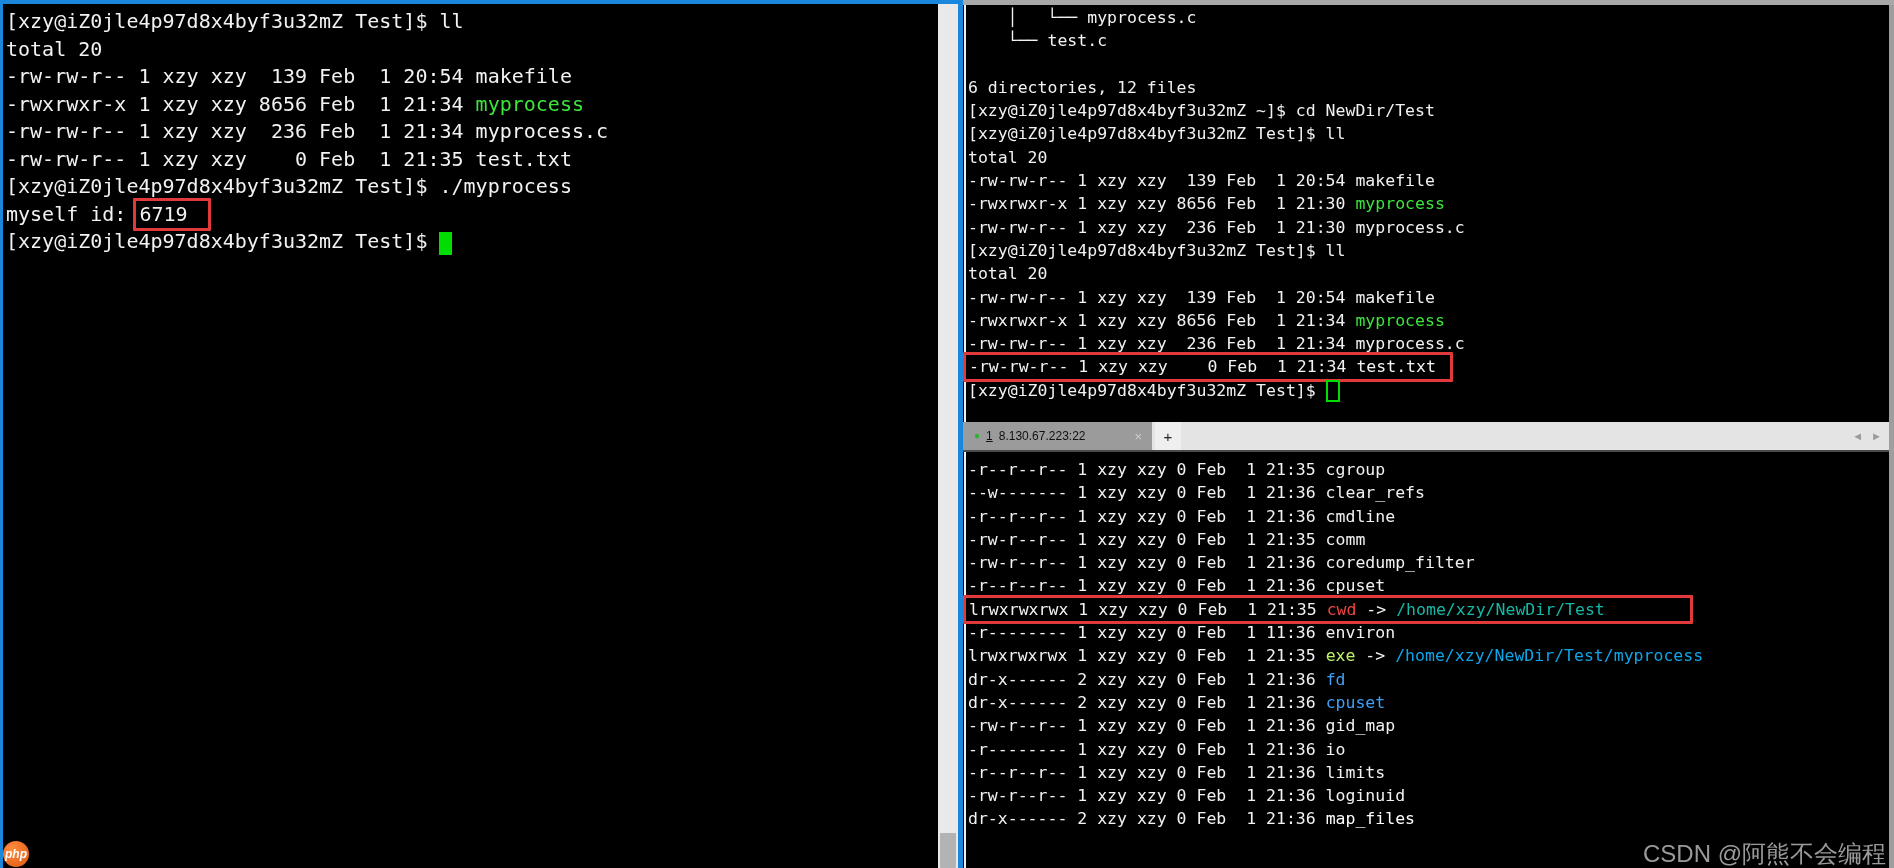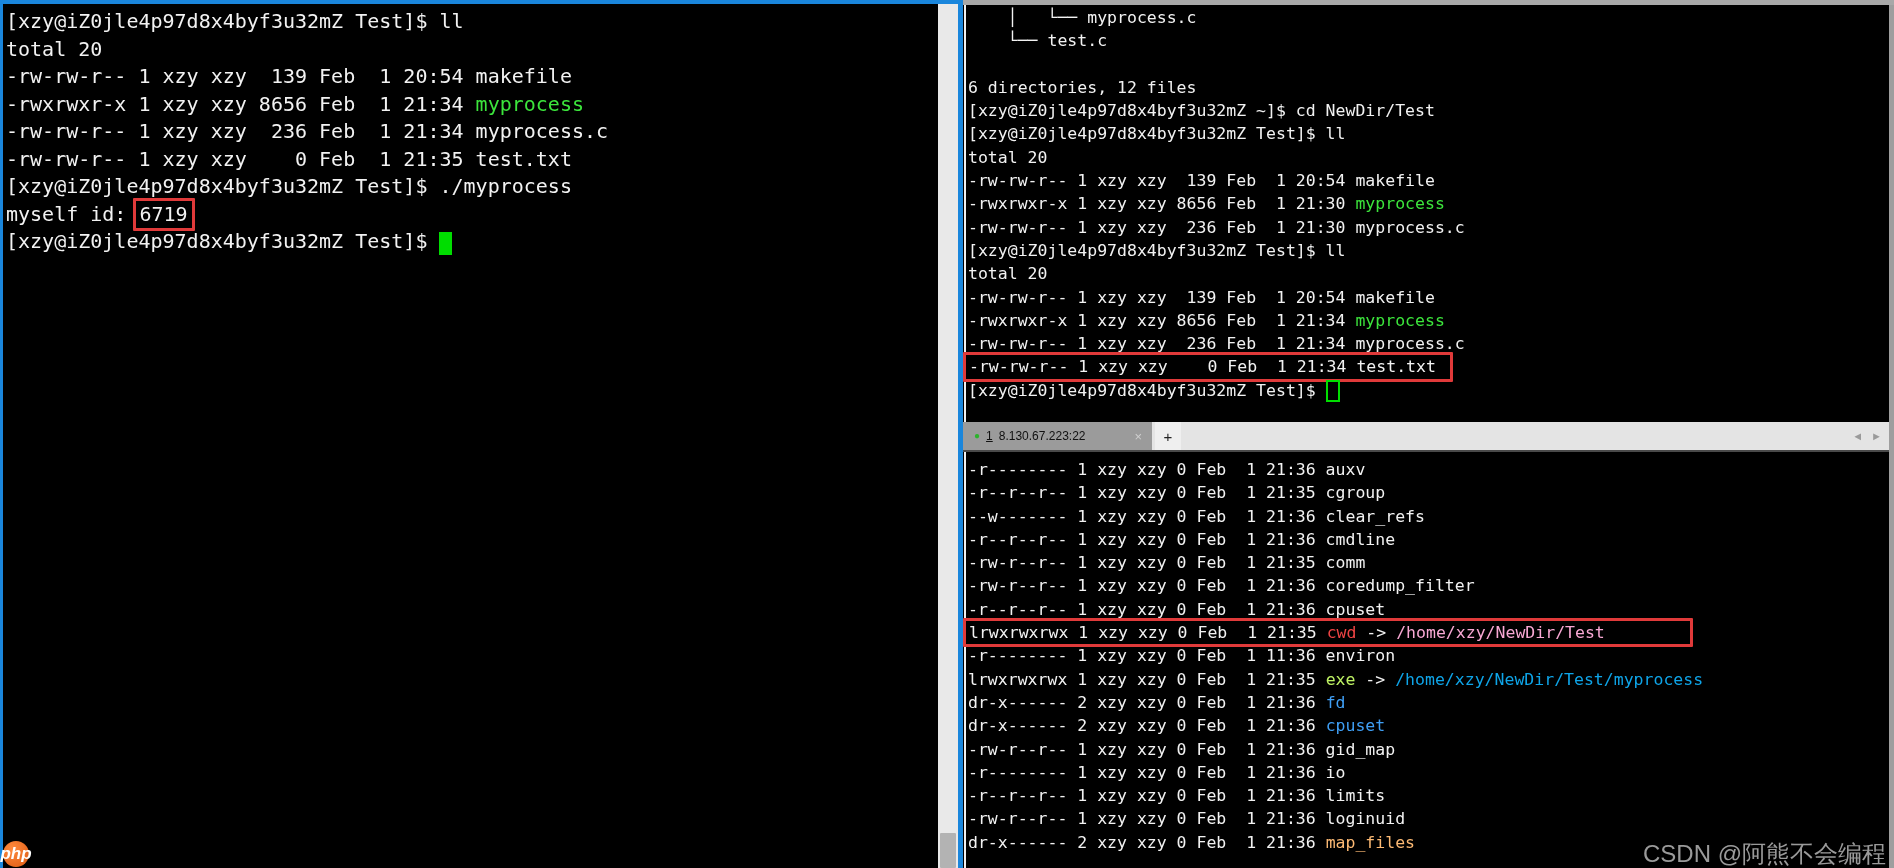--- a/index.html
+++ b/index.html
@@ -9,21 +9,21 @@
   }
   .abs{position:absolute;}
   
   .term-text{font-family:"DejaVu Sans Mono","Liberation Mono",monospace;color:var(--fg);}
   .term-left{font-size:20px;line-height:27.5px;}
   .term-small{font-size:16.5px;line-height:23.3px;}
   .term-line{white-space:pre;}
   .seg-b{font-weight:normal;}
   .red-box{
     display:inline-block;border:3px solid var(--red);border-radius:1px;
-    padding:0 4px 0 3px;margin:-3px 0 -3px -5px;vertical-align:baseline;
+    padding:0 20px 0 3px;margin:-3px 0 -3px -5px;vertical-align:baseline;
   }
   .cursor-block{
     display:inline-block;width:13px;height:23px;background:var(--cursor);
     vertical-align:text-bottom;margin-bottom:-2px;
   }
   .cursor-hollow{
     display:inline-block;width:10px;height:18px;border:2px solid var(--cursor);
     background:transparent;vertical-align:text-bottom;margin-bottom:-2px;
   }
   
@@ -52,21 +52,21 @@
   }
   .tab-arrows{
     margin-left:auto;display:flex;align-items:center;gap:8px;color:#9a9a9a;
     font-size:11px;padding-right:12px;
   }
   
   .watermark{color:#9a9a9a;font-size:24px;white-space:nowrap;}
   .php-badge{
     width:26px;height:26px;border-radius:50%;
     background:radial-gradient(circle at 35% 30%,#ff8a3d,#dd5a12);
-    color:#fff;font-size:17px;font-style:italic;font-weight:bold;
+    color:#fff;font-size:12px;font-style:italic;font-weight:bold;
     display:flex;align-items:center;justify-content:center;
   }
 </style>
 </head>
 <body>
 
 <div class="abs" style="left:0;top:0;width:963px;height:868px;background:#000;">
   <div class="abs term-text term-left" style="left:6px;top:8px;">
       <div class="term-line"><span>[xzy@iZ0jle4p97d8x4byf3u32mZ Test]$ ll</span></div>
       <div class="term-line"><span>total 20</span></div>
@@ -120,36 +120,35 @@
       <span class="tab-close">×</span>
     </div>
     <div class="new-tab">+</div>
     <div class="tab-arrows">
       <span>◄</span>
       <span>►</span>
     </div>
   </div>
 
   <div class="abs term-text term-small" style="left:5px;top:458px;">
-      <div class="term-line"><span>-r-------- 1 xzy xzy 0 Feb  1 21:36 auxv</span></div>
       <div class="term-line"><span>-r--r--r-- 1 xzy xzy 0 Feb  1 21:35 cgroup</span></div>
       <div class="term-line"><span>--w------- 1 xzy xzy 0 Feb  1 21:36 clear_refs</span></div>
       <div class="term-line"><span>-r--r--r-- 1 xzy xzy 0 Feb  1 21:36 cmdline</span></div>
       <div class="term-line"><span>-rw-r--r-- 1 xzy xzy 0 Feb  1 21:35 comm</span></div>
       <div class="term-line"><span>-rw-r--r-- 1 xzy xzy 0 Feb  1 21:36 coredump_filter</span></div>
       <div class="term-line"><span>-r--r--r-- 1 xzy xzy 0 Feb  1 21:36 cpuset</span></div>
-      <div class="term-line"><span class="red-box" style="padding-right: 85px;"><span>lrwxrwxrwx 1 xzy xzy 0 Feb  1 21:35 </span><span class="seg-b" style="color: #ef4444;">cwd</span><span> -&gt; </span><span class="seg-b" style="color: #f9a8d4;">/home/xzy/NewDir/Test</span></span></div>
+      <div class="term-line"><span class="red-box" style="padding-right: 85px;"><span>lrwxrwxrwx 1 xzy xzy 0 Feb  1 21:35 </span><span class="seg-b" style="color: #ef4444;">cwd</span><span> -&gt; </span><span class="seg-b" style="color: #14b8a6;">/home/xzy/NewDir/Test</span></span></div>
       <div class="term-line"><span>-r-------- 1 xzy xzy 0 Feb  1 11:36 environ</span></div>
       <div class="term-line"><span>lrwxrwxrwx 1 xzy xzy 0 Feb  1 21:35 </span><span class="seg-b" style="color: #bef264;">exe</span><span> -&gt; </span><span class="seg-b" style="color: #0ea5e9;">/home/xzy/NewDir/Test/myprocess</span></div>
       <div class="term-line"><span>dr-x------ 2 xzy xzy 0 Feb  1 21:36 </span><span class="seg-b" style="color: rgb(63, 159, 245);">fd</span></div>
       <div class="term-line"><span>dr-x------ 2 xzy xzy 0 Feb  1 21:36 </span><span class="seg-b" style="color: rgb(63, 159, 245);">cpuset</span></div>
       <div class="term-line"><span>-rw-r--r-- 1 xzy xzy 0 Feb  1 21:36 gid_map</span></div>
       <div class="term-line"><span>-r-------- 1 xzy xzy 0 Feb  1 21:36 io</span></div>
       <div class="term-line"><span>-r--r--r-- 1 xzy xzy 0 Feb  1 21:36 limits</span></div>
       <div class="term-line"><span>-rw-r--r-- 1 xzy xzy 0 Feb  1 21:36 loginuid</span></div>
-      <div class="term-line"><span>dr-x------ 2 xzy xzy 0 Feb  1 21:36 </span><span class="seg-b" style="color: #fdba74;">map_files</span></div>
+      <div class="term-line"><span>dr-x------ 2 xzy xzy 0 Feb  1 21:36 </span><span class="seg-b" style="color: #ffffff;">map_files</span></div>
     </div>
 
   <div class="abs gray-right" style="left:926px;top:5px;width:5px;height:863px;"></div>
 </div>
 
 <div class="abs php-badge" style="left:3px;top:841px;">php</div>
 <div class="abs watermark" style="right:8px;top:838px;">CSDN @阿熊不会编程</div>
 
 </body></html>

